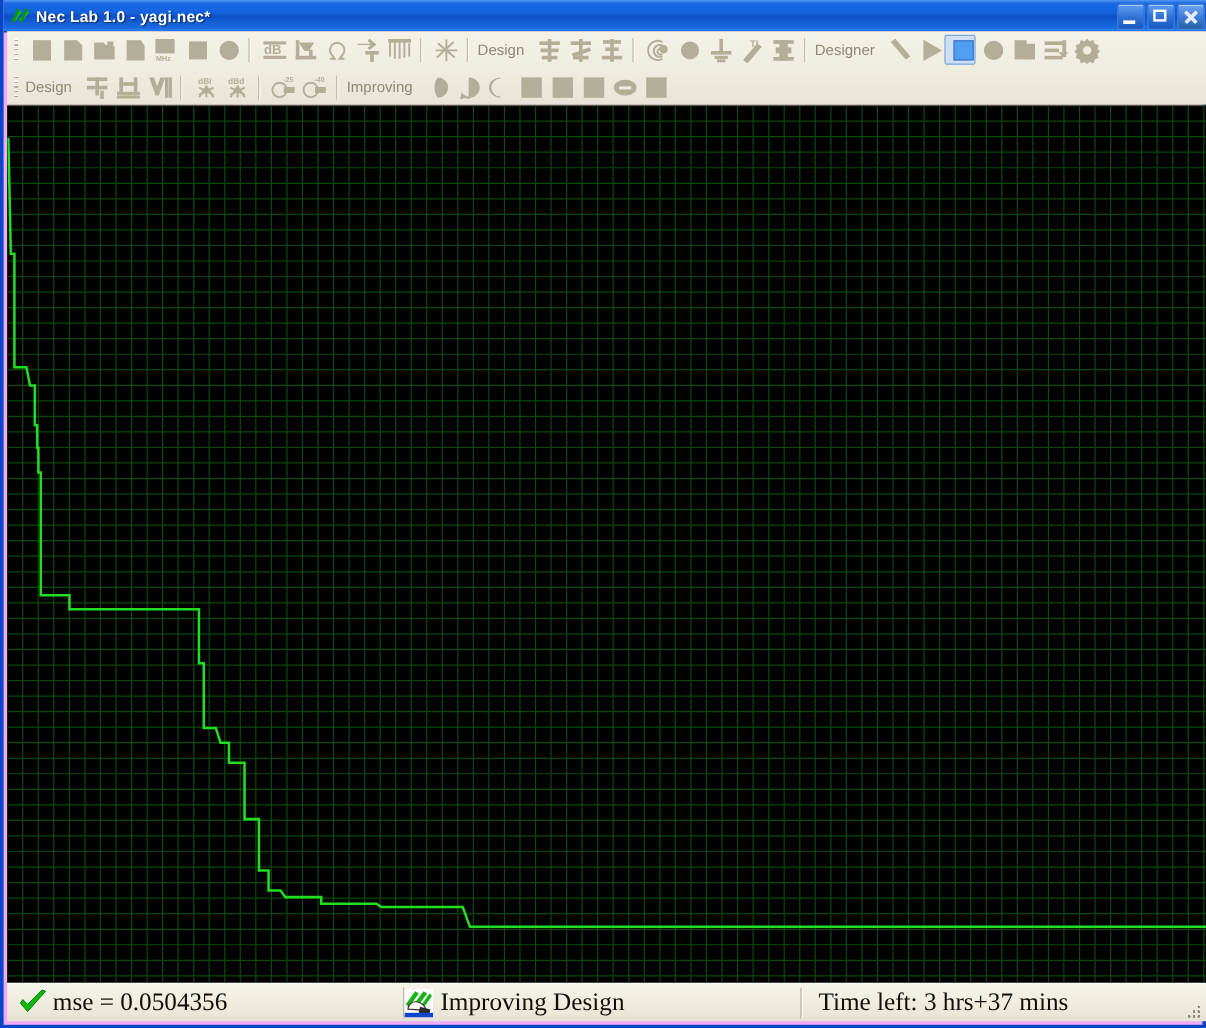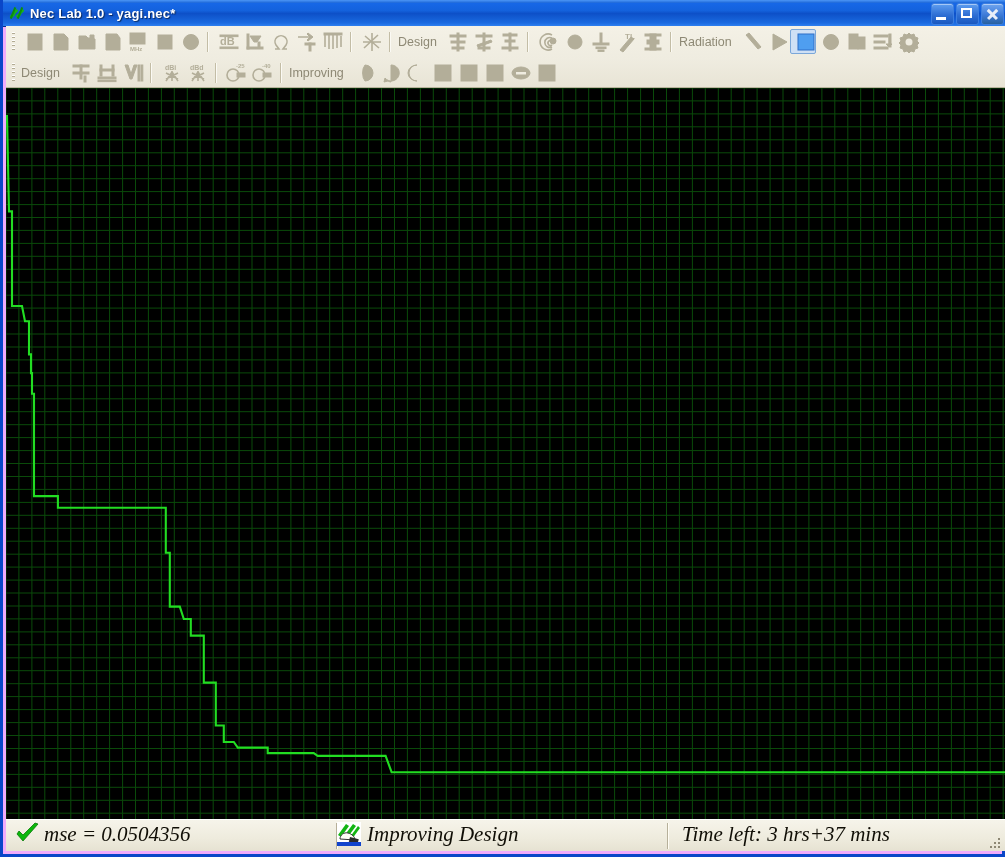--- a/index.html
+++ b/index.html
@@ -92,22 +92,22 @@
   #plot{display:block;}
 
   
   #statusbar{
     position:absolute;left:3px;top:819px;width:999px;height:32px;
     background:linear-gradient(to bottom,#f6f4ea,#eeebdd 60%,#e6e2d2);
     display:flex;align-items:center;box-sizing:border-box;
     border-top:1px solid #ffffff;
   }
   .sb-panel{
-    height:28px;display:flex;align-items:flex-start;box-sizing:border-box;
-    font-family:"Liberation Serif",serif;font-size:21px;color:#100e06;font-style:italic;
+    height:28px;display:flex;align-items:center;box-sizing:border-box;
+    font-family:"Liberation Serif",serif;font-size:21px;color:#100e06;
   }
   .sb-div{width:1px;height:26px;background:#b6b09a;box-shadow:1px 0 0 #fffdf4;flex:none;}
   #sb-mse{width:330px;padding-left:8px;}
   #sb-state{width:330px;}
   #sb-time{flex:1;padding-left:14px;}
   .check{width:26px;height:24px;flex:none;margin-right:4px;}
   .hardhat{width:24px;height:24px;flex:none;margin-right:6px;}
   #grip-res{
     position:absolute;right:4px;bottom:2px;width:12px;height:12px;
     background:
@@ -294,21 +294,21 @@
         <svg width="22" height="22" viewBox="0 0 22 22">
           <rect class="gi" x="3" y="3" width="16" height="2"></rect>
             <rect class="gi" x="3" y="17" width="16" height="2"></rect>
           <rect class="gi" x="8" y="3" width="6" height="16"></rect>
           <rect class="gi" x="5" y="9" width="12" height="4"></rect>
         </svg>
       </div>
 
       <span class="sep"></span>
 
-      <span class="tlabel">Radiation</span>
+      <span class="tlabel">Designer</span>
 
       <div class="tbtn">
         <svg width="22" height="22" viewBox="0 0 22 22">
             <path class="gi" d="M4 4l3-2 12 14-3 2z"></path>
           </svg>
       </div>
       <div class="tbtn">
         <svg width="22" height="22" viewBox="0 0 22 22">
             <path class="gi" d="M5 3l14 8-14 8z"></path>
           </svg>

